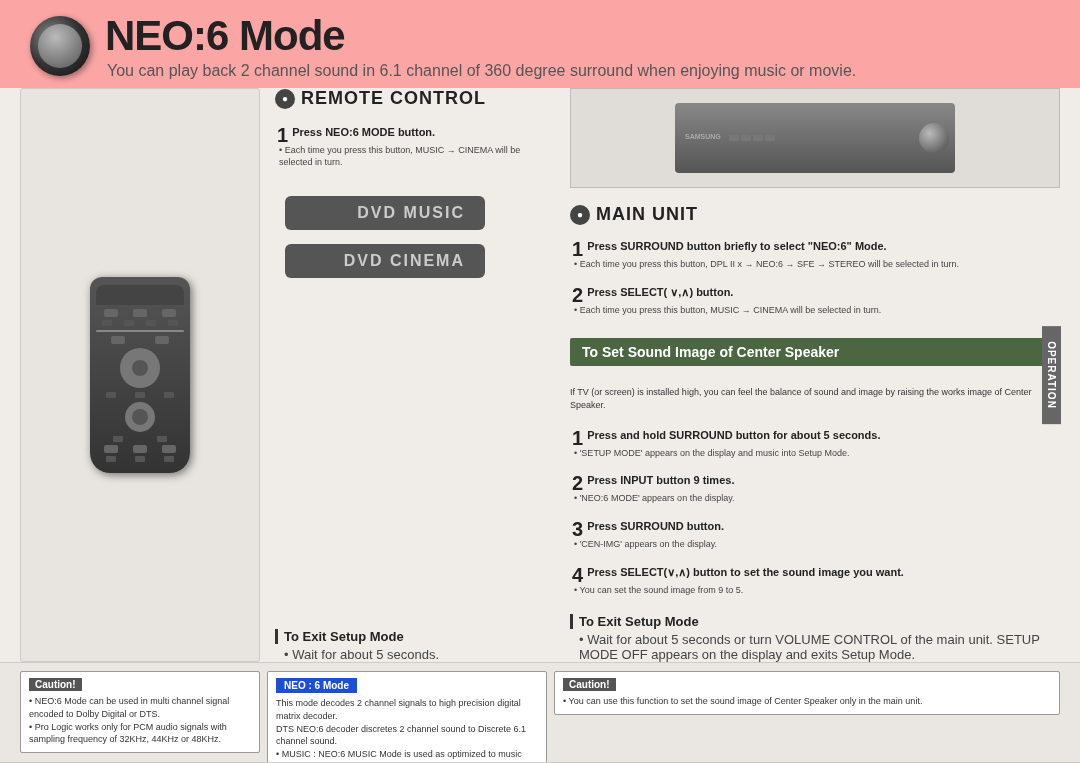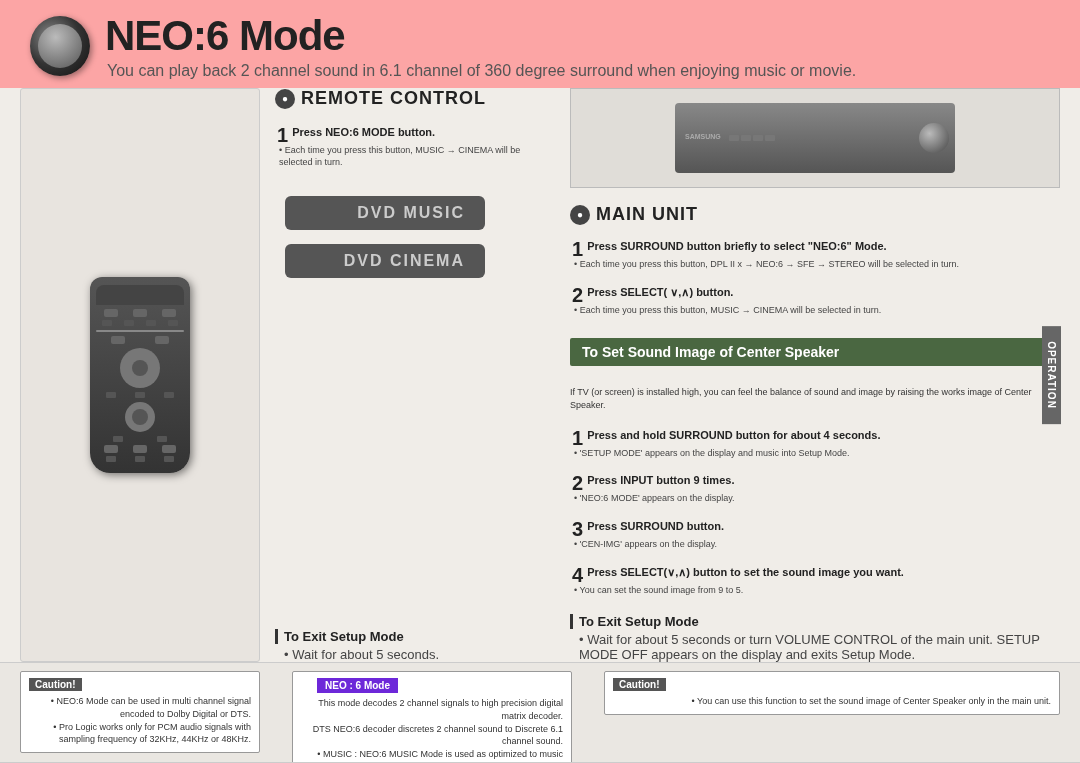--- a/index.html
+++ b/index.html
@@ -231,21 +231,21 @@
 
     .exit-note {
       font-size: 13px;
       color: #444;
       margin-left: 9px;
     }
 
     
     .bottom-area {
       display: flex;
-      gap: 32px;
+      gap: 7px;
       padding: 8px 20px;
       border-top: 1px solid #ccc;
       background: #eae7e2;
       min-height: 100px;
     }
 
     .bottom-left {
       width: 240px;
       flex-shrink: 0;
     }
@@ -273,32 +273,30 @@
       color: white;
       padding: 1px 6px;
       display: inline-block;
       margin-bottom: 4px;
     }
 
     .caution-text {
       font-size: 9px;
       color: #333;
       line-height: 1.4;
-      text-align: right;
     }
 
     .neo-mode-tag {
-      background: #6d28d9;
+      background: #1d4ed8;
       color: white;
       font-size: 10px;
       font-weight: bold;
       padding: 2px 8px;
       display: inline-block;
       margin-bottom: 4px;
-      margin-left: 16px;
     }
 
     
     .page-numbers {
       display: flex;
       justify-content: space-between;
       padding: 4px 20px;
       background: #f0ede8;
       font-size: 12px;
       font-weight: bold;
@@ -545,21 +543,21 @@
           <span class="step-number">2</span>
           <span class="step-text">Press SELECT( ∨,∧) button.</span>
           <div class="step-note">• Each time you press this button, MUSIC → CINEMA will be selected in turn.</div>
         </div>
 
         <div class="highlight-box">To Set Sound Image of Center Speaker</div>
         <div class="highlight-note">If TV (or screen) is installed high, you can feel the balance of sound and image by raising the works image of Center Speaker.</div>
 
         <div class="step">
           <span class="step-number">1</span>
-          <span class="step-text">Press and hold SURROUND button for about 4 seconds.</span>
+          <span class="step-text">Press and hold SURROUND button for about 5 seconds.</span>
           <div class="step-note">• 'SETUP MODE' appears on the display and music into Setup Mode.</div>
         </div>
 
         <div class="step">
           <span class="step-number">2</span>
           <span class="step-text">Press INPUT button 9 times.</span>
           <div class="step-note">• 'NEO:6 MODE' appears on the display.</div>
         </div>
 
         <div class="step">

